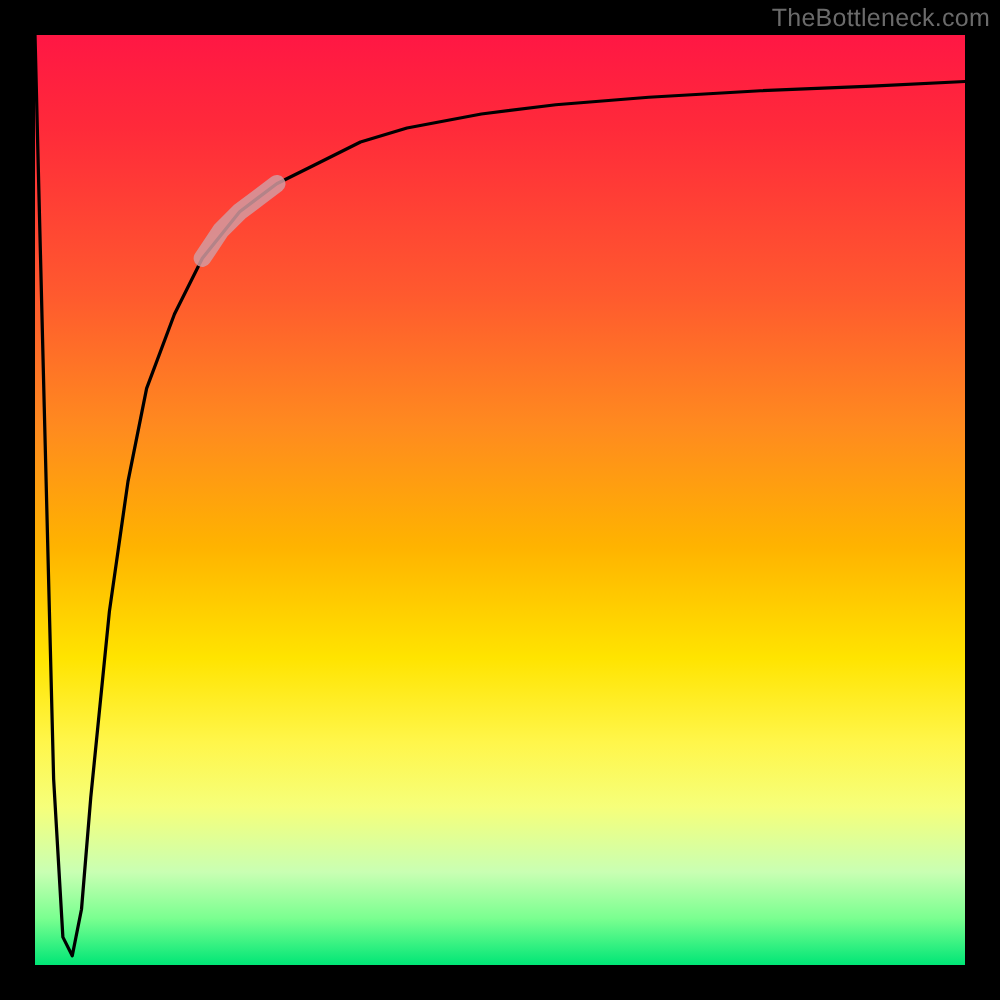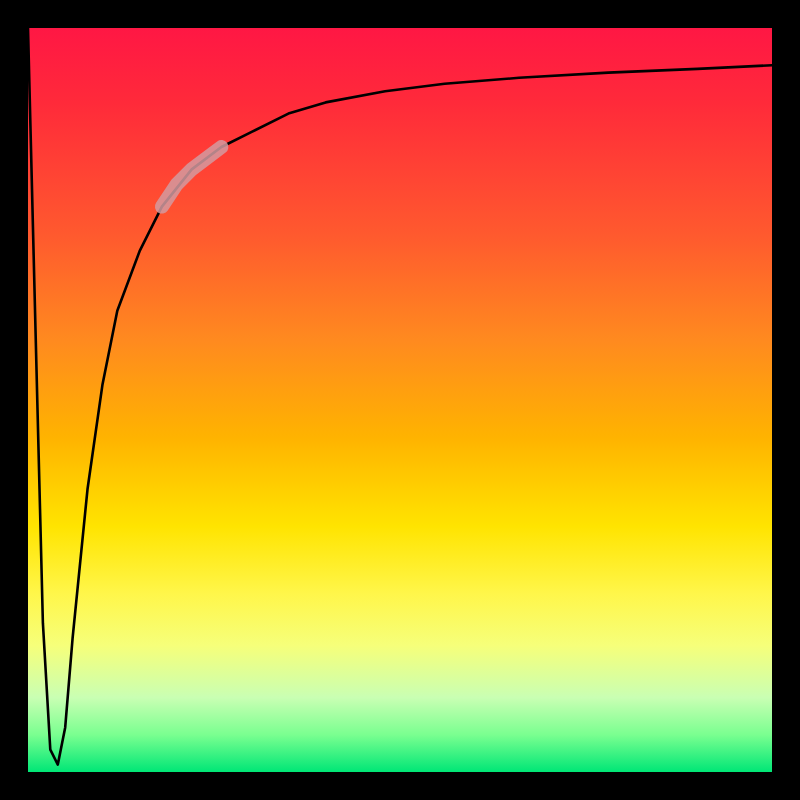--- a/index.html
+++ b/index.html
@@ -65,13 +65,14 @@
   <div class="plot-area">
     <svg class="curve" viewBox="0 0 744 744">
       <g>
         <path id="curve-path" fill="none" stroke="#000000" stroke-width="2.6" stroke-linecap="round" stroke-linejoin="round" d="M0.0 0.0 L7.4 297.6 L14.9 595.2 L22.3 721.7 L29.8 736.6 L37.2 699.4 L44.6 610.1 L59.5 461.3 L74.4 357.1 L89.3 282.7 L111.6 223.2 L133.9 178.6 L163.7 141.4 L193.4 119.0 L223.2 104.2 L260.4 85.6 L297.6 74.4 L357.1 63.2 L416.6 55.8 L491.0 49.8 L580.3 44.6 L669.6 40.9 L744.0 37.2"></path>
       </g>
       <g>
         <path id="highlight-path" fill="none" stroke="#d49aa0" stroke-width="14" stroke-linecap="round" stroke-opacity="0.85" d="M133.9 178.6 L148.8 156.2 L163.7 141.4 L178.6 130.2 L193.4 119.0"></path>
       </g>
     </svg>
   </div>
+  <div class="watermark">TheBottleneck.com</div>
 </div>
 
 </body></html>

